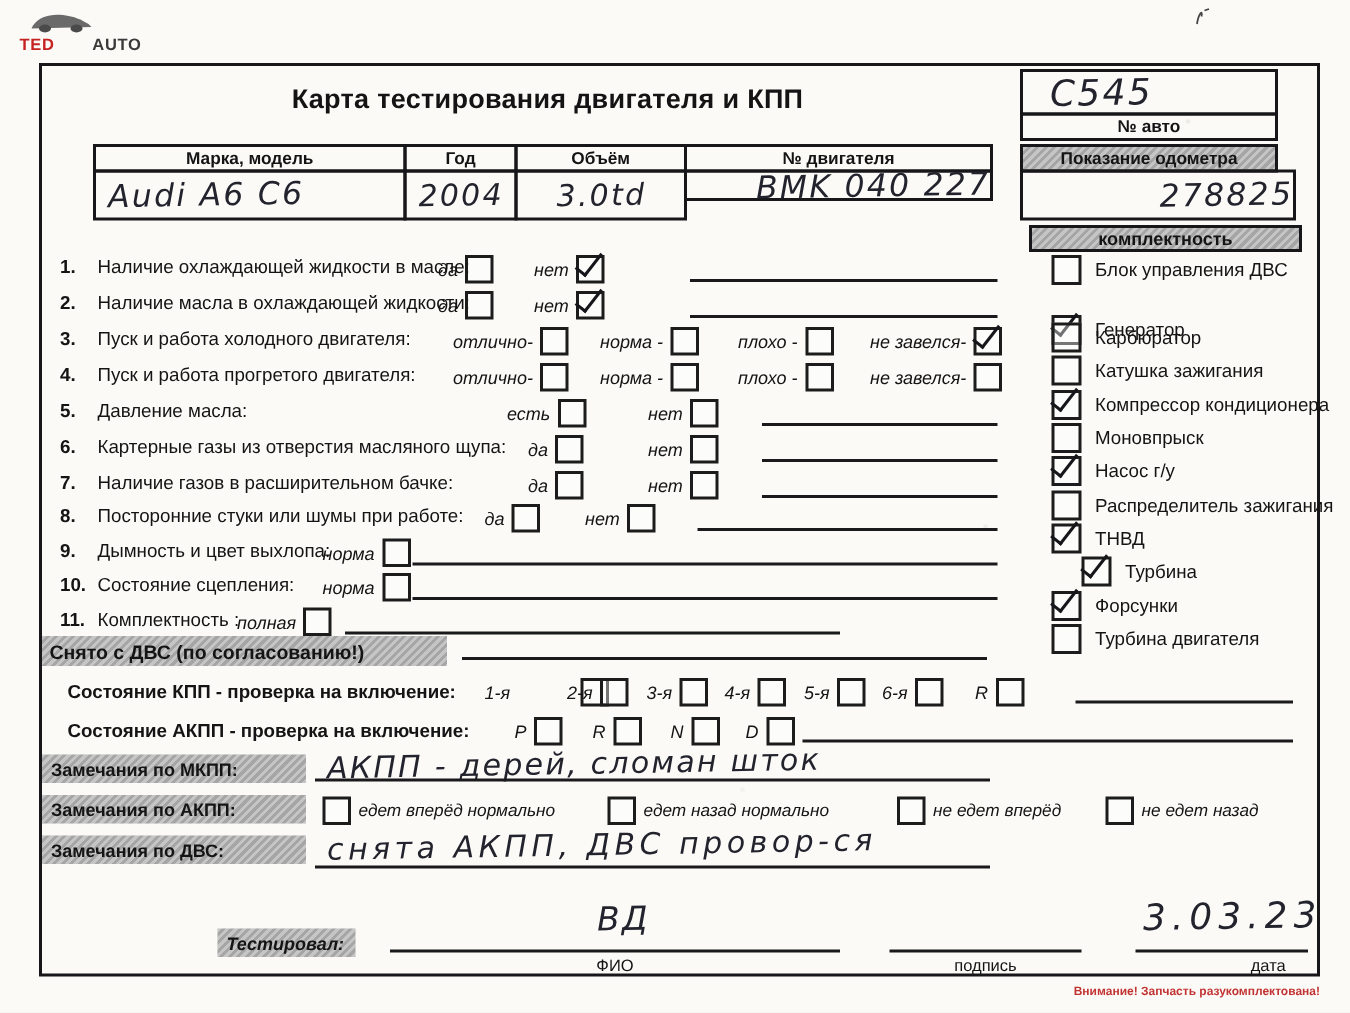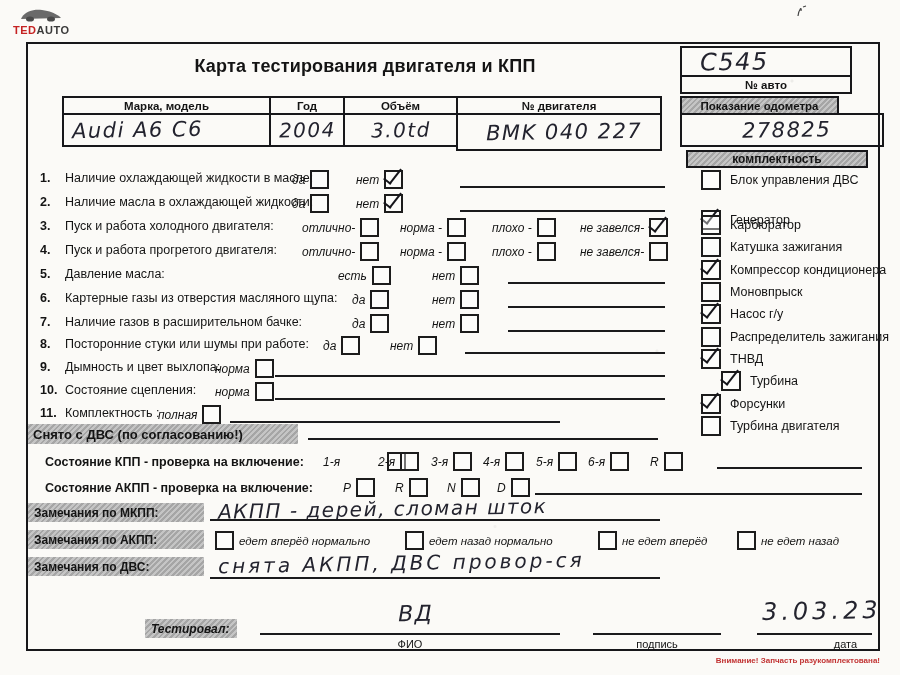--- a/index.html
+++ b/index.html
@@ -37,55 +37,55 @@
 <body>
 
 <div class="page">
 
   <svg class="abs" style="left:18px;top:6px;" width="46" height="18" viewBox="0 0 46 18">
     <path d="M4 11 C8 5 16 3 24 4 C32 5 36 7 41 10 L43 12 L3 13 Z" fill="#6a6a6a"></path>
     <ellipse cx="12" cy="13" rx="4" ry="2.6" fill="#4a4a4a"></ellipse>
     <ellipse cx="33" cy="13" rx="4" ry="2.6" fill="#4a4a4a"></ellipse>
   </svg>
   <div class="logo-text">
-    <span style="color:#c52222;">TED</span><span style="color:#3a3a3a;">AUTO</span>
+    <span style="color:#c52222;">TED</span><span style="color:#3a3a3a;padding-left:25px;">AUTO</span>
   </div>
 
   <svg class="abs" style="left:792px;top:3px;" width="20" height="16" viewBox="0 0 20 16">
     <path d="M6 13 C7 6 10 3 9 8 M11 4 L14 3" stroke="#444" stroke-width="1.2" fill="none"></path>
   </svg>
 
   <div class="form-border"></div>
 
   <div class="title">Карта тестирования двигателя и КПП</div>
 
   <div class="cell" style="left:680px;top:46px;width:172px;height:31px;justify-content:flex-start;padding-left:18px;">
     <span class="hw" style="font-size:24px;">C545</span>
   </div>
   <div class="cell hdr" style="left:680px;top:75px;width:172px;height:19px;">№ авто</div>
 
   <div class="cell hdr" style="left:62px;top:96px;width:209px;height:19px;">Марка, модель</div>
   <div class="cell hdr" style="left:269px;top:96px;width:76px;height:19px;">Год</div>
   <div class="cell hdr" style="left:343px;top:96px;width:115px;height:19px;">Объём</div>
   <div class="cell hdr" style="left:456px;top:96px;width:206px;height:19px;">№ двигателя</div>
-  <div class="cell hdr gray" style="left:680px;top:96px;width:159px;height:19px;">Показание одометра</div>
+  <div class="cell hdr gray" style="left:680px;top:96px;width:172px;height:19px;">Показание одометра</div>
 
   <div class="cell" style="left:62px;top:113px;width:209px;height:34px;justify-content:flex-start;padding-left:8px;">
     <span class="hw" style="font-size:21px;">Audi A6 C6</span>
   </div>
   <div class="cell" style="left:269px;top:113px;width:76px;height:34px;">
     <span class="hw" style="font-size:20px;">2004</span>
   </div>
   <div class="cell" style="left:343px;top:113px;width:115px;height:34px;">
     <span class="hw" style="font-size:20px;">3.0td</span>
   </div>
-  <div class="cell" style="left:456px;top:113px;width:206px;height:38px;justify-content:center;padding-left:10px;">
+  <div class="cell" style="left:456px;top:113px;width:206px;height:21px;justify-content:flex-end;padding-left:10px;">
     <span class="hw" style="font-size:21px;">BMK 040 227</span>
   </div>
-  <div class="cell" style="left:680px;top:113px;width:204px;height:34px;justify-content:center;padding-left:10px;">
+  <div class="cell" style="left:680px;top:113px;width:184px;height:34px;justify-content:flex-end;padding-left:10px;">
     <span class="hw" style="font-size:21px;">278825</span>
   </div>
 
   <div class="cell hdr gray" style="left:686px;top:150px;width:182px;height:18px;font-size:12px;">комплектность</div>
   <div class="abs" style="left:701px;top:170px;width:190px;height:270px;">
     <div class="eqrow" style="top:0;">
         <span class="cbx"></span>
         <span>Блок управления ДВС</span>
       </div>
     <div class="eqrow" style="top:40px;">

